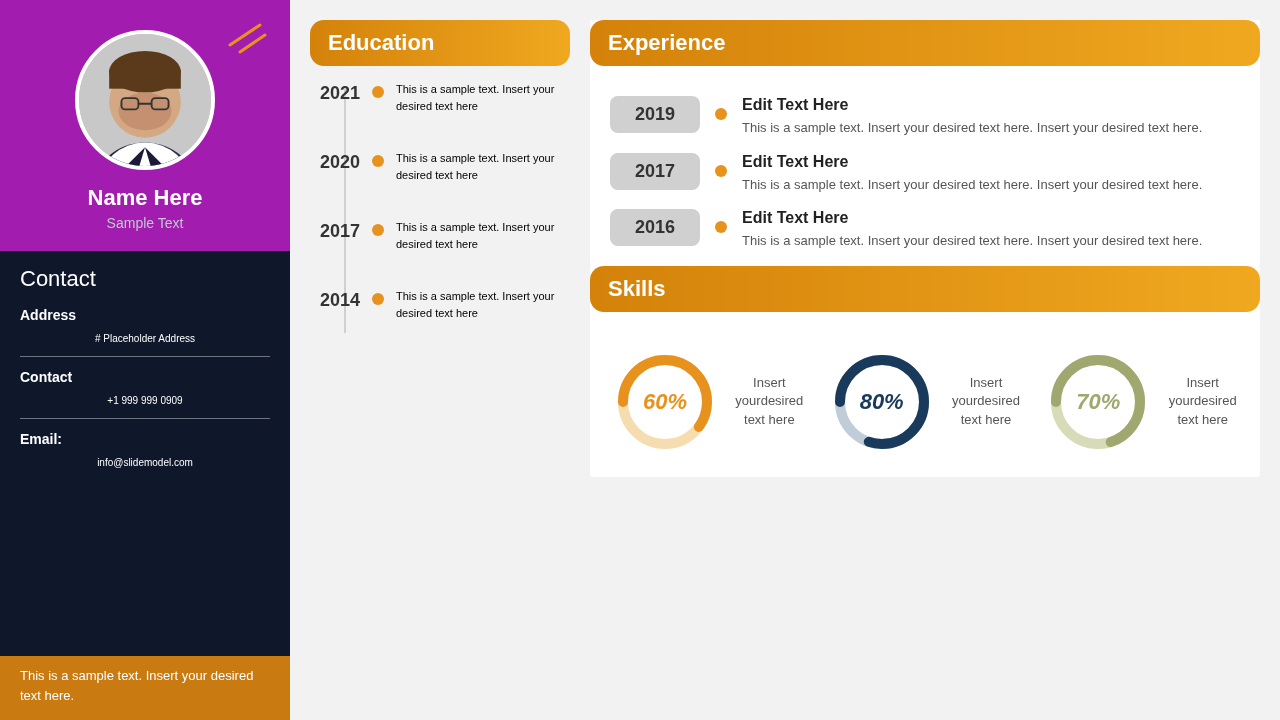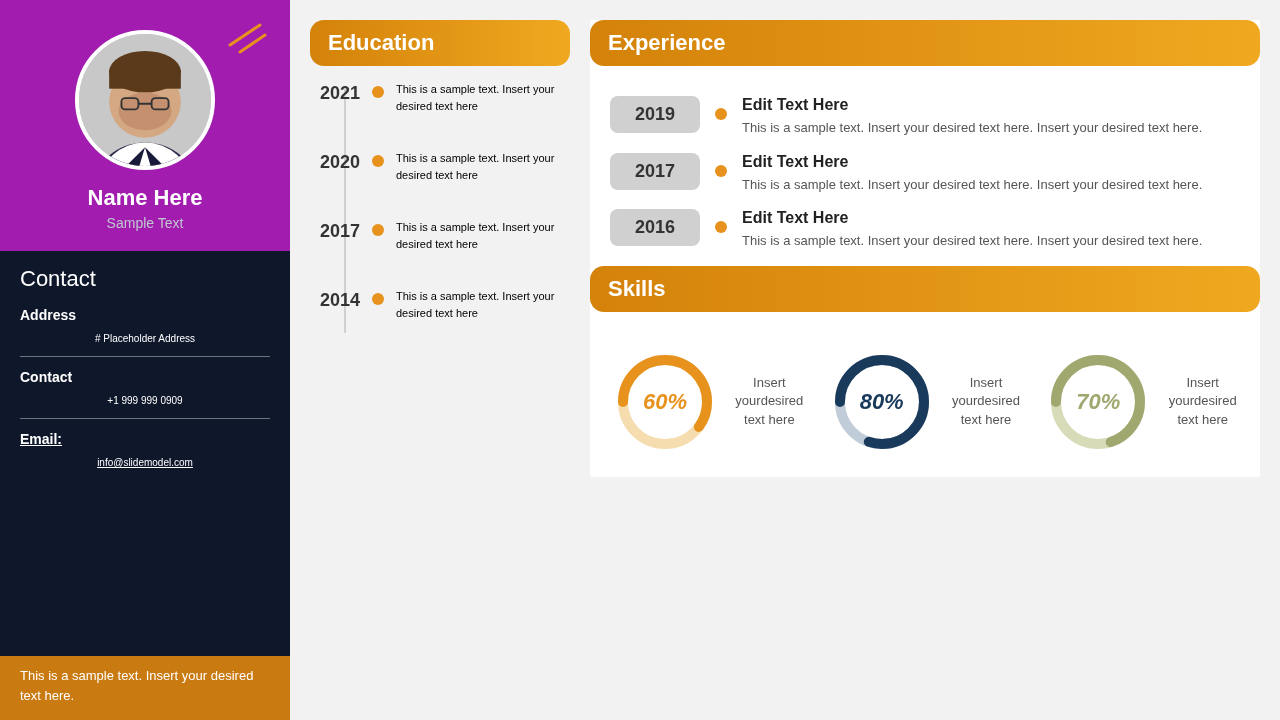--- a/index.html
+++ b/index.html
@@ -83,21 +83,20 @@
     }
 
     .contact-item {
       margin-bottom: 12px;
       padding-bottom: 12px;
       border-bottom: 1px solid rgba(255,255,255,0.4);
     }
 
     .contact-item:last-of-type {
       border-bottom: none;
-      text-decoration: underline;
     }
 
     .contact-label {
       font-size: 14px;
       font-weight: 700;
       color: white;
       display: block;
     }
 
     .contact-value {

